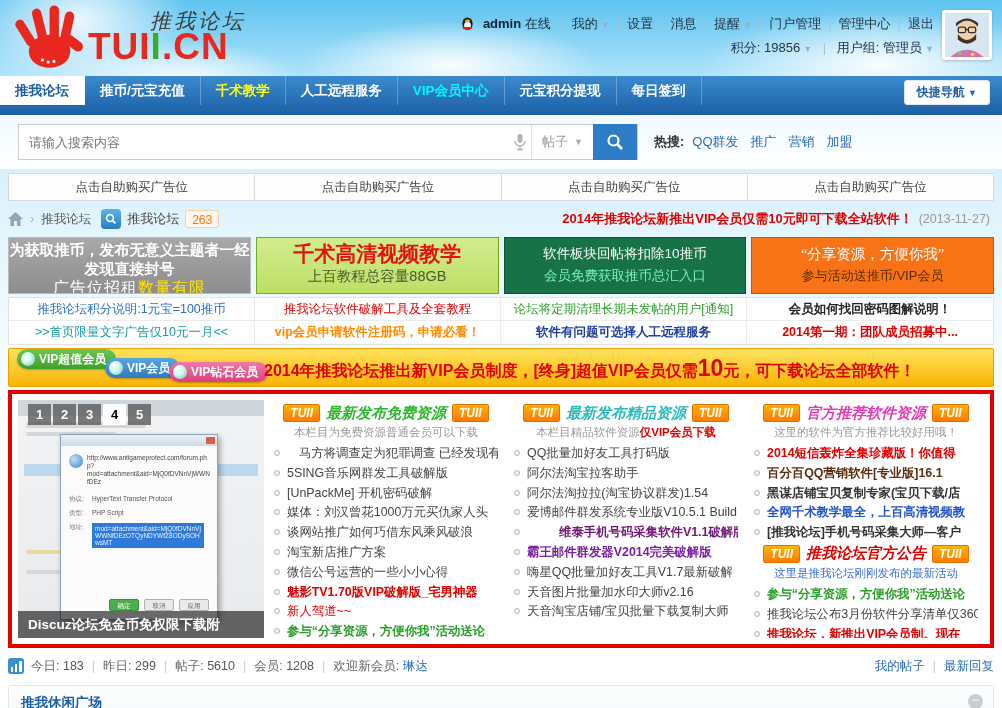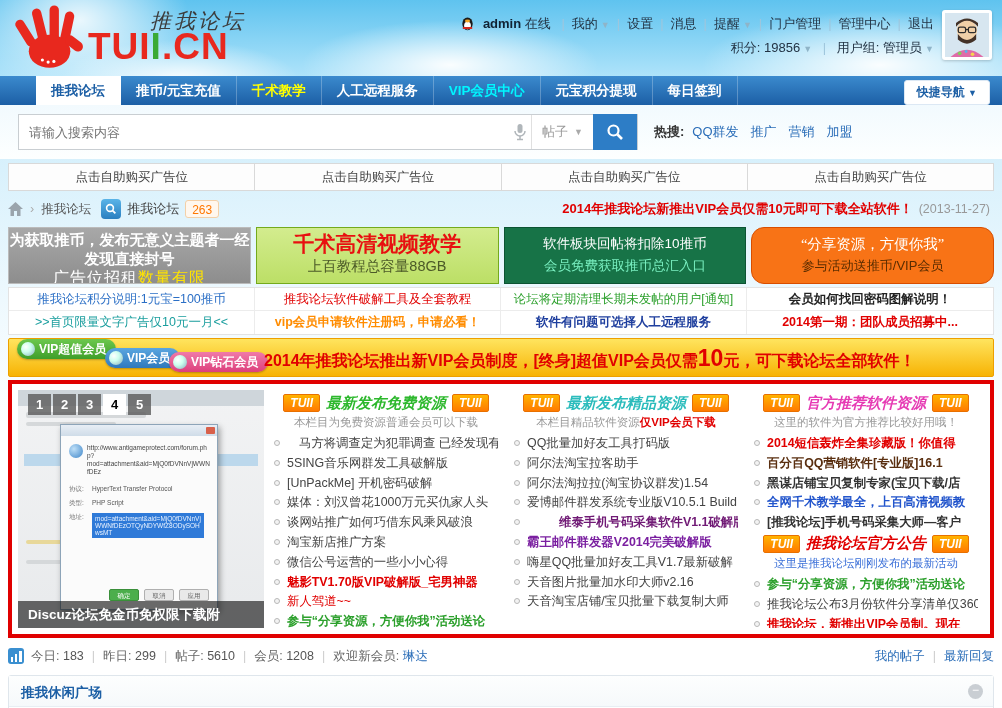--- a/index.html
+++ b/index.html
@@ -26,21 +26,21 @@
   .user-row a { color:#234; text-decoration:none; cursor:pointer; }
   .user-row b { color:#123; }
   .sep { color:#9fc6dd; margin:0 7px; }
   .arrow { color:#8fb4c8; font-size:9px; margin-left:3px; }
   .grp { color:#ff4400; }
   .qq-ico { vertical-align:-3px; margin-right:4px; }
   .avatar { position:absolute; right:10px; top:10px; width:50px; height:50px; border:3px solid #fff;
             border-radius:3px; overflow:hidden; cursor:pointer; background:#dfe9f2; box-shadow:0 1px 3px rgba(0,0,0,.2); }
 
   
-  .nav { position:relative; height:29px; background:linear-gradient(180deg,#3b8ace,#1c5fa5); white-space:nowrap;padding-left:36px; }
+  .nav { position:relative; height:39px; background:linear-gradient(180deg,#3b8ace,#1c5fa5); white-space:nowrap; }
   .nav-item { display:inline-block; padding:0 15px; height:29px; line-height:29px; color:#fff;
               font-size:13.5px; font-weight:bold; text-decoration:none; border-right:1px solid rgba(255,255,255,.25); cursor:pointer; }
   .nav-item.active { background:#fff; color:#1c5fa5; }
   .quick-nav { position:absolute; right:12px; top:4px; background:#fff; color:#1c5fa5; font-size:12px; font-weight:bold;
                padding:3px 12px; border-radius:3px; cursor:pointer; border:1px solid #dce8f4; }
 
   
   .search-row { height:54px; background:linear-gradient(180deg,#f2fafe,#fdffff); display:flex; align-items:center; padding:0 18px; }
   .search-box { display:flex; align-items:center; width:620px; height:36px; background:#fff; border:1px solid #c9ced2; }
   .search-input { flex:1; border:0; outline:0; font-size:13px; color:#555; padding:0 10px; font-family:inherit; background:transparent; }
@@ -78,21 +78,21 @@
   .bn1 .l1 { font-size:15px; font-weight:bold; margin-top:3px; }
   .bn1 .l2 { font-size:16px; letter-spacing:1px; line-height:18px; font-family:"Liberation Serif","DejaVu Serif",serif; }
   .bn1 .l2 .yel { color:#ffe400; }
   .bn1 .l3 { font-size:11.5px; font-weight:bold; }
   .bn2 { background:linear-gradient(180deg,#d3ec8e,#bcdf66); border-color:#74aa1c; }
   .bn2 .l1 { color:#e81010; font-size:21px; font-weight:900; line-height:27px; margin-top:2px; }
   .bn2 .l2 { color:#4c5a28; font-size:14.5px; }
   .bn3 { background:#177347; border-color:#0c5433; }
   .bn3 .l1 { color:#fff; font-size:13.5px; line-height:26px; margin-top:3px; }
   .bn3 .l2 { color:#79efc0; font-size:13.5px; }
-  .bn4 { background:#f87316; border-color:#d84e00;border-radius:13px; }
+  .bn4 { background:#f87316; border-color:#d84e00; }
   .bn4 .l1 { color:#fff; font-size:14.5px; line-height:26px; margin-top:3px; font-family:"Liberation Serif","DejaVu Serif",serif; }
   .bn4 .l2 { color:#5a2d00; font-size:13px; }
 
   
   .qlinks { display:flex; flex-wrap:wrap; margin-top:3px; border:1px solid #e3e3e3; background:#fff; }
   .qcell { width:25%; height:23px; line-height:23px; text-align:center; font-size:12.5px;
            border-right:1px solid #ececec; border-bottom:1px solid #ececec; cursor:pointer; overflow:hidden; white-space:nowrap; }
   .qcell:nth-child(4n) { border-right:0; }
   .qcell:nth-child(n+5) { border-bottom:0; }
 

